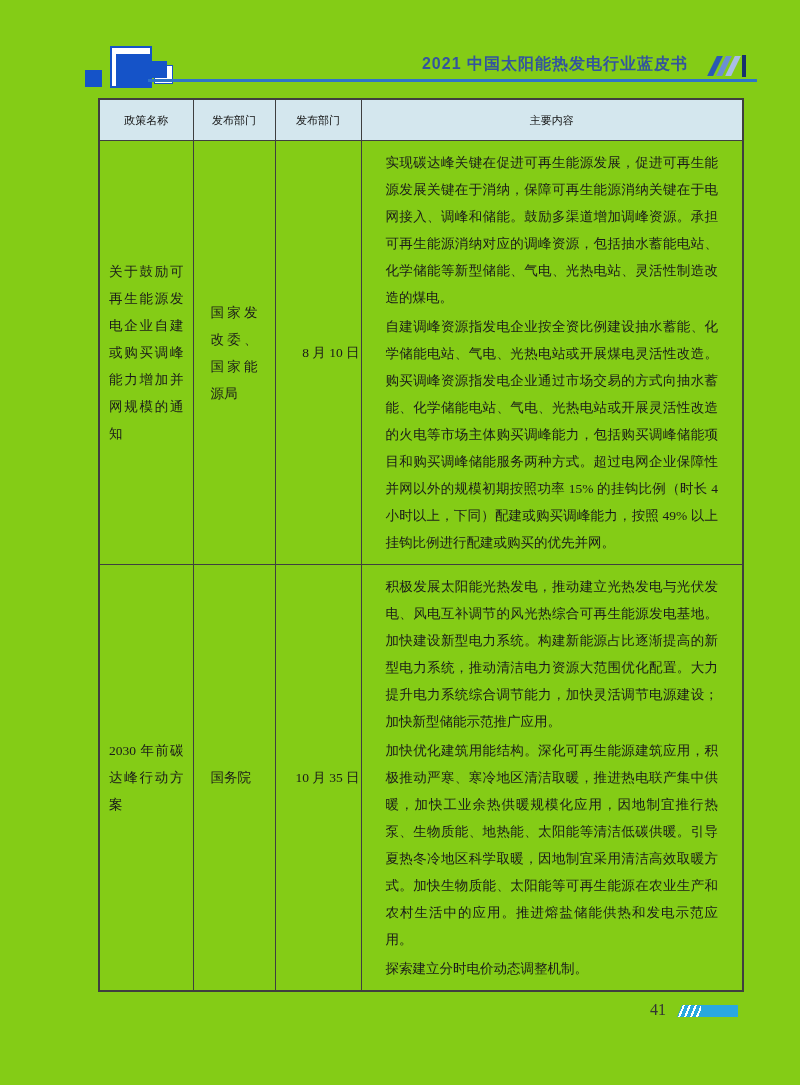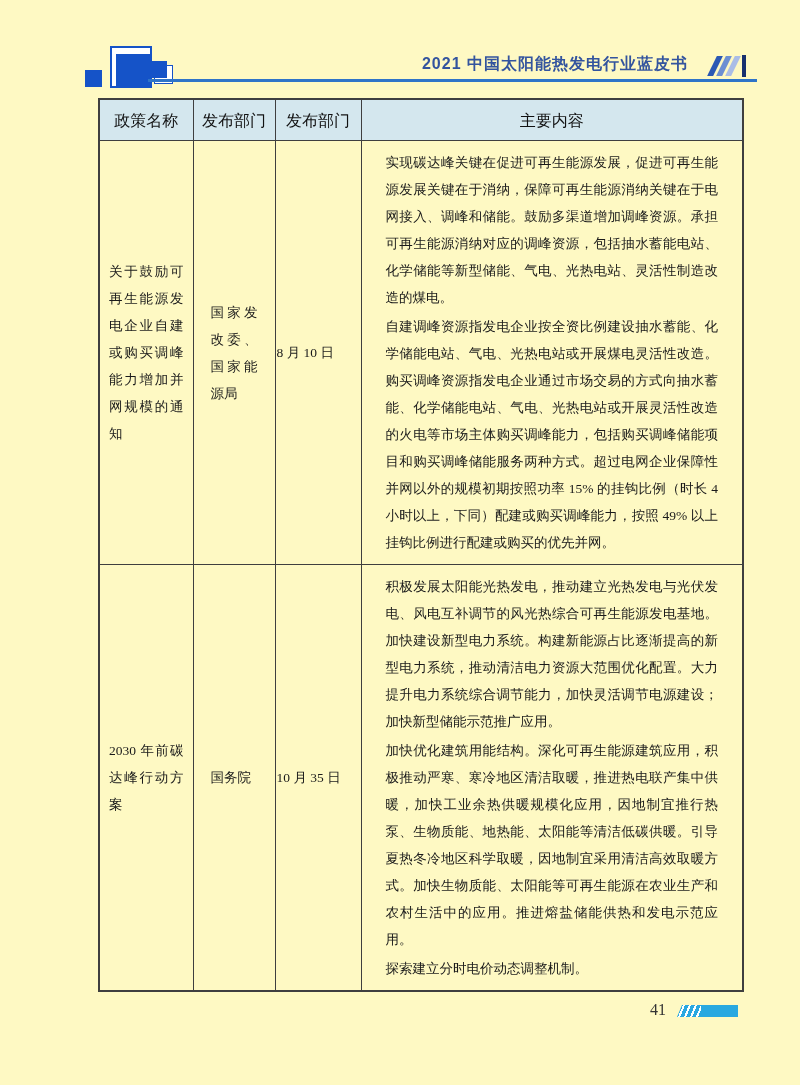--- a/index.html
+++ b/index.html
@@ -1,19 +1,19 @@
 <!DOCTYPE html>
 <html><head>
 <meta charset="utf-8">
 <style>
   html,body{margin:0;padding:0;background:#e9e9e9;}
   .page{
     position:relative;
     width:800px;height:1085px;
-    background:#fef9c3;
+    background:#84cc16;
     margin:0 auto;
     overflow:hidden;
     font-family:"Liberation Serif","DejaVu Serif",serif;
     color:#1a1a1a;
     text-decoration:underline;
   }
 
   
   .logo{position:absolute;left:85px;top:44px;width:95px;height:52px;}
   .logo .sq{position:absolute;}
@@ -44,26 +44,26 @@
     border:2px solid #3f3f3f;
     font-size:13.5px;line-height:27px;
   }
   table.policy td,table.policy th{
     border:1px solid #3f3f3f;
     vertical-align:middle;
     font-weight:normal;
   }
   th.hdr-cell{
     height:38px;background:#d4e7ee;
-    text-align:center;font-size:16px;color:#111;
+    text-align:center;font-size:11px;color:#111;
   }
   .col1{width:94px;} .col2{width:82px;} .col3{width:86px;} .col4{width:382px;}
   td.name-cell{padding:20px 9px;text-align:justify;}
   td.dept-cell{padding:4px 17px;text-align:justify;}
-  td.date-cell{text-align:left;}
+  td.date-cell{text-align:right;}
   td.content-cell{padding:6px 24px;}
   td.content-cell p{margin:2px 0;text-align:justify;}
   tr.row1{height:386px;}
   tr.row2{height:420px;}
 
   
   .page-number{
     position:absolute;left:650px;top:1001px;
     font-size:16px;color:#333;
   }

